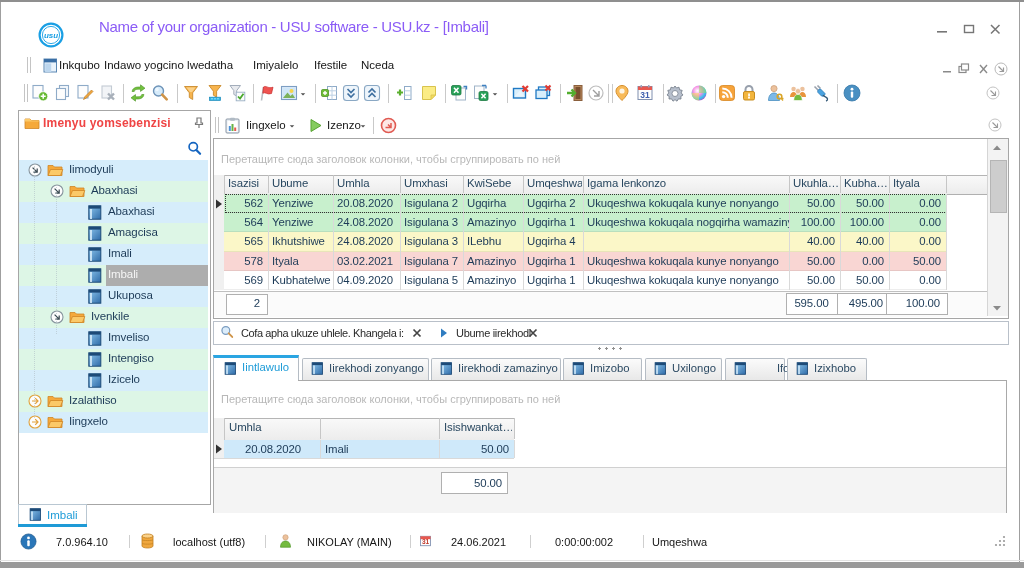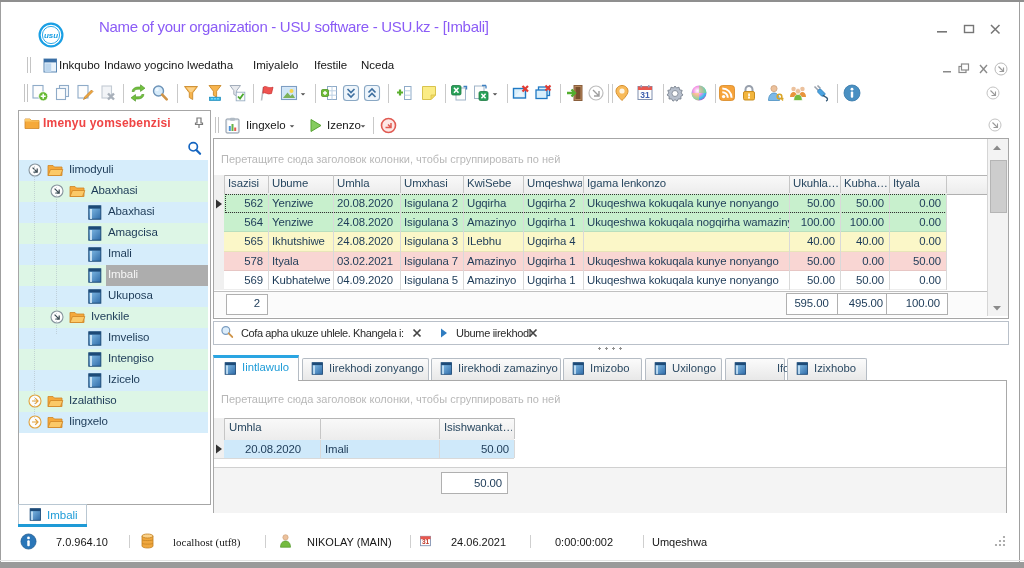--- a/index.html
+++ b/index.html
@@ -741,21 +741,21 @@
 <circle cx="9" cy="5.2" r="1.5" fill="#fff"></circle>
 <rect x="7.7" y="7.6" width="2.6" height="6.4" rx="1.1" fill="#fff"></rect>
 </svg>
 <div class="txt" style="left:56px;top:536px;font-size:11px;color:#161616;">7.0.964.10</div>
 <div class="sep" style="left:129px;top:535px;height:13px;background:#cfcfcf;"></div>
 <svg width="15" height="16" style="left:140px;top:533px;" viewBox="0 0 15 16">
 <path d="M2 3 L2 13 C2 14.2 4.5 15 7.5 15 C10.5 15 13 14.2 13 13 L13 3 Z" fill="#f0a73e" stroke="#c07f20" stroke-width="0.8"></path>
 <ellipse cx="7.5" cy="3" rx="5.5" ry="2" fill="#fbd28a" stroke="#c07f20" stroke-width="0.8"></ellipse>
 <path d="M2 6.8 C3 7.8 12 7.8 13 6.8 M2 10.4 C3 11.4 12 11.4 13 10.4" fill="none" stroke="#c07f20" stroke-width="0.7"></path>
 </svg>
-<div class="txt" style="left:173px;top:536px;font-size:11px;color:#161616;font-family:Liberation Serif, serif;">localhost (utf8)</div>
+<div class="txt" style="left:173px;top:536px;font-size:11px;color:#161616;">localhost (utf8)</div>
 <div class="sep" style="left:265px;top:535px;height:13px;background:#cfcfcf;"></div>
 <svg width="15" height="16" style="left:278px;top:533px;" viewBox="0 0 18 18">
 <circle cx="9" cy="4.6" r="3.2" fill="#ecc19c" stroke="#c89b72" stroke-width="0.7"></circle>
 <path d="M3 16.5 C3 11.5 5.5 9 9 9 C12.5 9 15 11.5 15 16.5 Z" fill="#74bb3f" stroke="#4e9427" stroke-width="0.8"></path>
 </svg>
 <div class="txt" style="left:307px;top:536px;font-size:11px;color:#161616;">NIKOLAY (MAIN)</div>
 <div class="sep" style="left:410px;top:535px;height:13px;background:#cfcfcf;"></div>
 <svg width="13" height="14" style="left:419px;top:534px;" viewBox="0 0 18 18">
 <rect x="2" y="2.5" width="14" height="13" fill="#fdfdfd" stroke="#8090b0" stroke-width="1.2"></rect>
 <rect x="2" y="2.5" width="14" height="4" fill="#e8584f"></rect>

